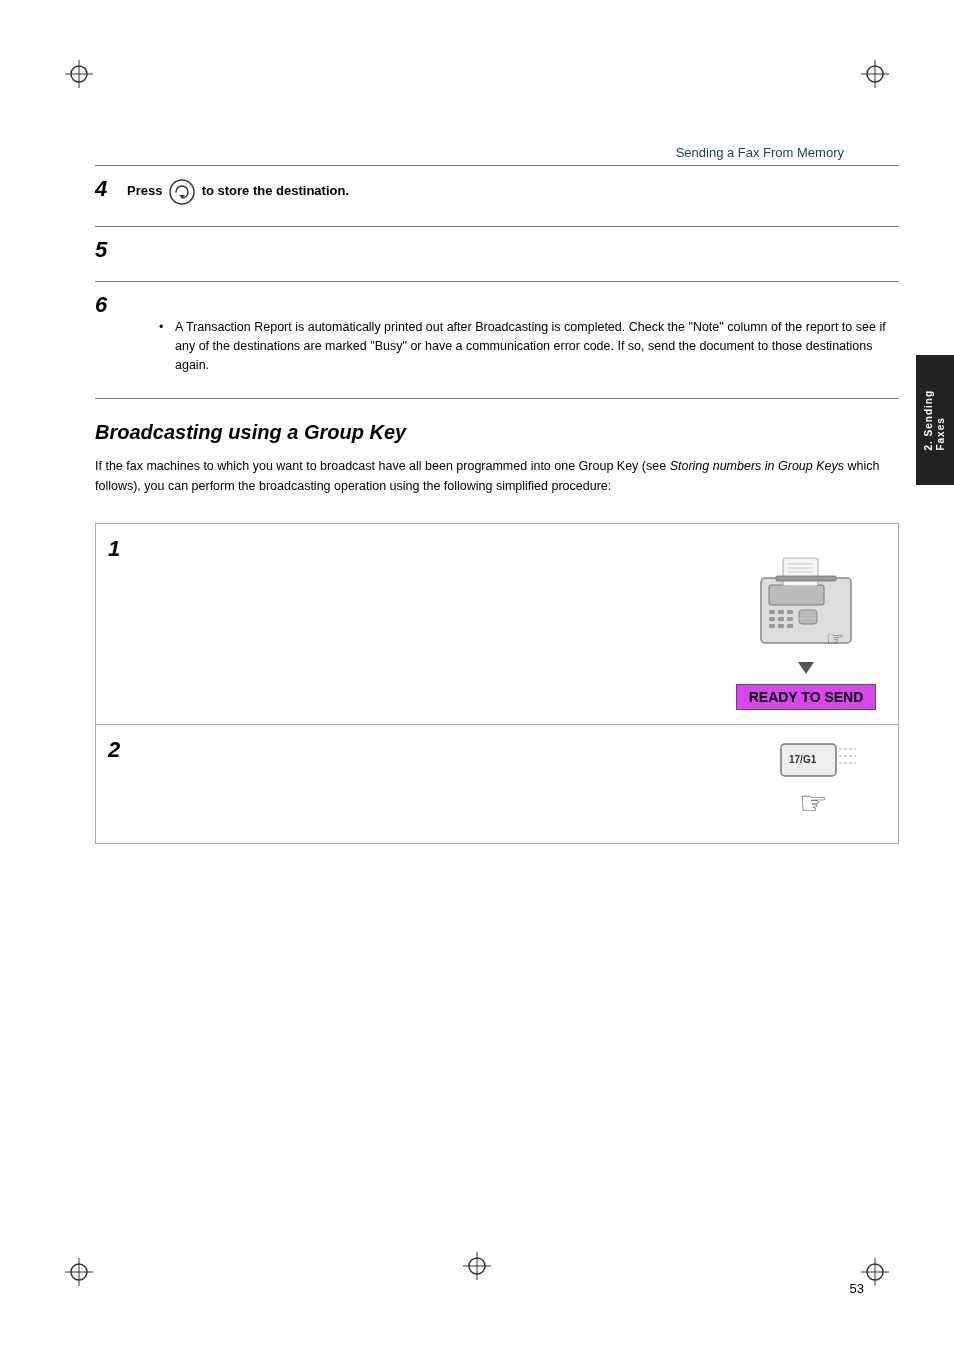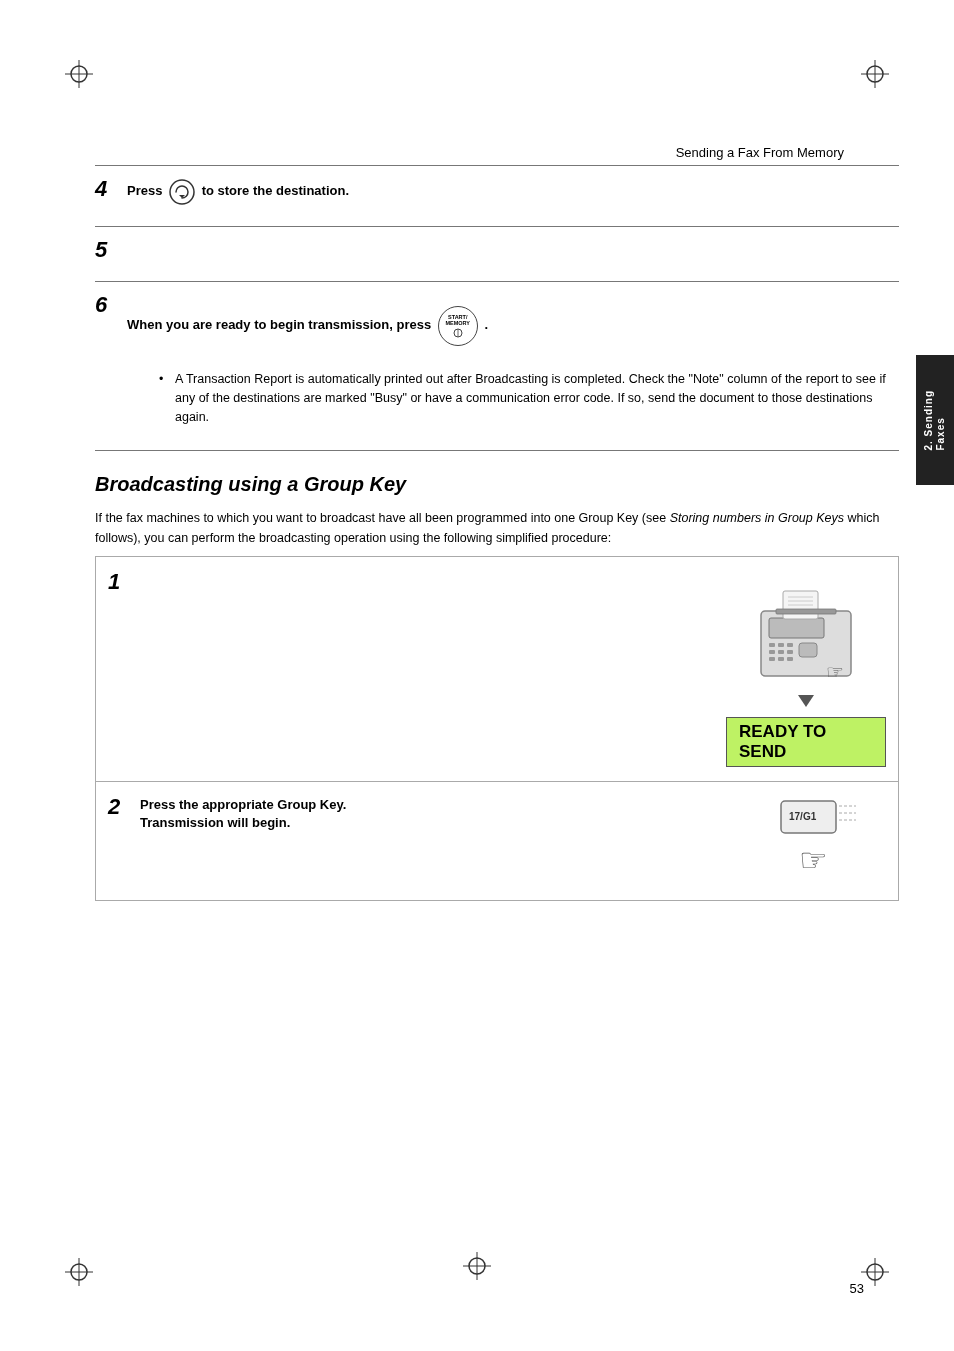--- a/index.html
+++ b/index.html
@@ -22,21 +22,21 @@
     .reg-mark svg { width: 100%; height: 100%; }
 
     
     .page-header {
       position: absolute;
       top: 145px;
       left: 0; right: 0;
       text-align: right;
       padding-right: 110px;
       font-size: 13px;
-      color: #000000;
+      color: #0c4a6e;
     }
 
     
     .side-tab {
       position: absolute;
       top: 355px;
       right: 0;
       width: 38px;
       height: 130px;
       background: #222;
@@ -128,21 +128,21 @@
       font-size: 20px;
       font-weight: bold;
       font-style: italic;
       margin: 22px 0 12px 0;
     }
 
     
     .section-intro {
       font-size: 12.5px;
       line-height: 1.6;
-      margin-bottom: 8px;
+      margin-bottom: 27px;
     }
 
     
     .section-steps {
       border: 1.5px solid #aaa;
     }
     .section-step {
       border-bottom: 1.5px solid #aaa;
       padding: 14px 12px;
     }
@@ -170,24 +170,24 @@
     }
 
     .fax-machine-svg {
       width: 150px;
       height: 120px;
     }
 
     .ready-to-send-box {
       border: 1.5px solid #555;
       padding: 4px 12px;
-      font-size: 17px;
+      font-size: 14px;
       font-weight: bold;
       margin-top: 6px;
-      background: #bef264;
+      background: #d946ef;
     }
 
     
     .resolution-btn {
       display: inline-flex;
       flex-direction: column;
       align-items: center;
       justify-content: center;
       border: 1.5px solid #333;
       border-radius: 50%;
@@ -320,31 +320,20 @@
     <div class="main-step">
       <div class="step-header">
         <span class="step-number">5</span>
       </div>
     </div>
 
     <div class="main-step">
       <div class="step-header">
         <span class="step-number">6</span>
         <div class="step-content">
-          <div class="step-title">
-            <span>When you are ready to begin transmission, press </span>
-            <span class="start-memory-btn" style="display:inline-flex;width:40px;height:40px;border-radius:50%;border:1.5px solid #444;flex-direction:column;align-items:center;justify-content:center;font-size:5.5px;line-height:1.2;text-align:center;vertical-align:middle;">
-              <span style="font-size:5.5px;font-weight:bold;line-height:1.1;">START/<br>MEMORY</span>
-              <svg width="10" height="10" viewBox="0 0 10 10" style="margin-top:2px;">
-                  <circle cx="5" cy="5" r="4" fill="none" stroke="#444" stroke-width="1"></circle>
-                  <line x1="5" y1="1" x2="5" y2="9" stroke="#444" stroke-width="0.8"></line>
-                </svg>
-            </span>
-            <span>.</span>
-          </div>
           <ul class="bullet-list">
             <li>A Transaction Report is automatically printed out after Broadcasting is completed. Check the "Note" column of the report to see if any of the destinations are marked "Busy" or have a communication error code. If so, send the document to those destinations again.</li>
           </ul>
         </div>
       </div>
     </div>
   </div>
 
   <div class="section-heading">Broadcasting using a Group Key</div>
 
@@ -398,23 +387,20 @@
           </div>
         </div>
       </div>
     </div>
 
     <div class="section-step">
       <div class="step-row">
         <div class="step-body">
           <div class="step-header">
             <span class="step-number">2</span>
-            <div>
-              <span class="step-title">Press the appropriate Group Key.<br>Transmission will begin.</span>
-            </div>
           </div>
         </div>
 
         <div class="group-key-area">
           <svg width="110" height="90" viewBox="0 0 110 90">
 
             <rect x="10" y="5" width="55" height="32" rx="4" fill="#eee" stroke="#777" stroke-width="1.5"></rect>
             <text x="18" y="24" font-size="10" font-family="Arial" fill="#333" font-weight="bold">17/G1</text>
 
             <line x1="68" y1="10" x2="85" y2="10" stroke="#aaa" stroke-width="1" stroke-dasharray="3,2"></line>

